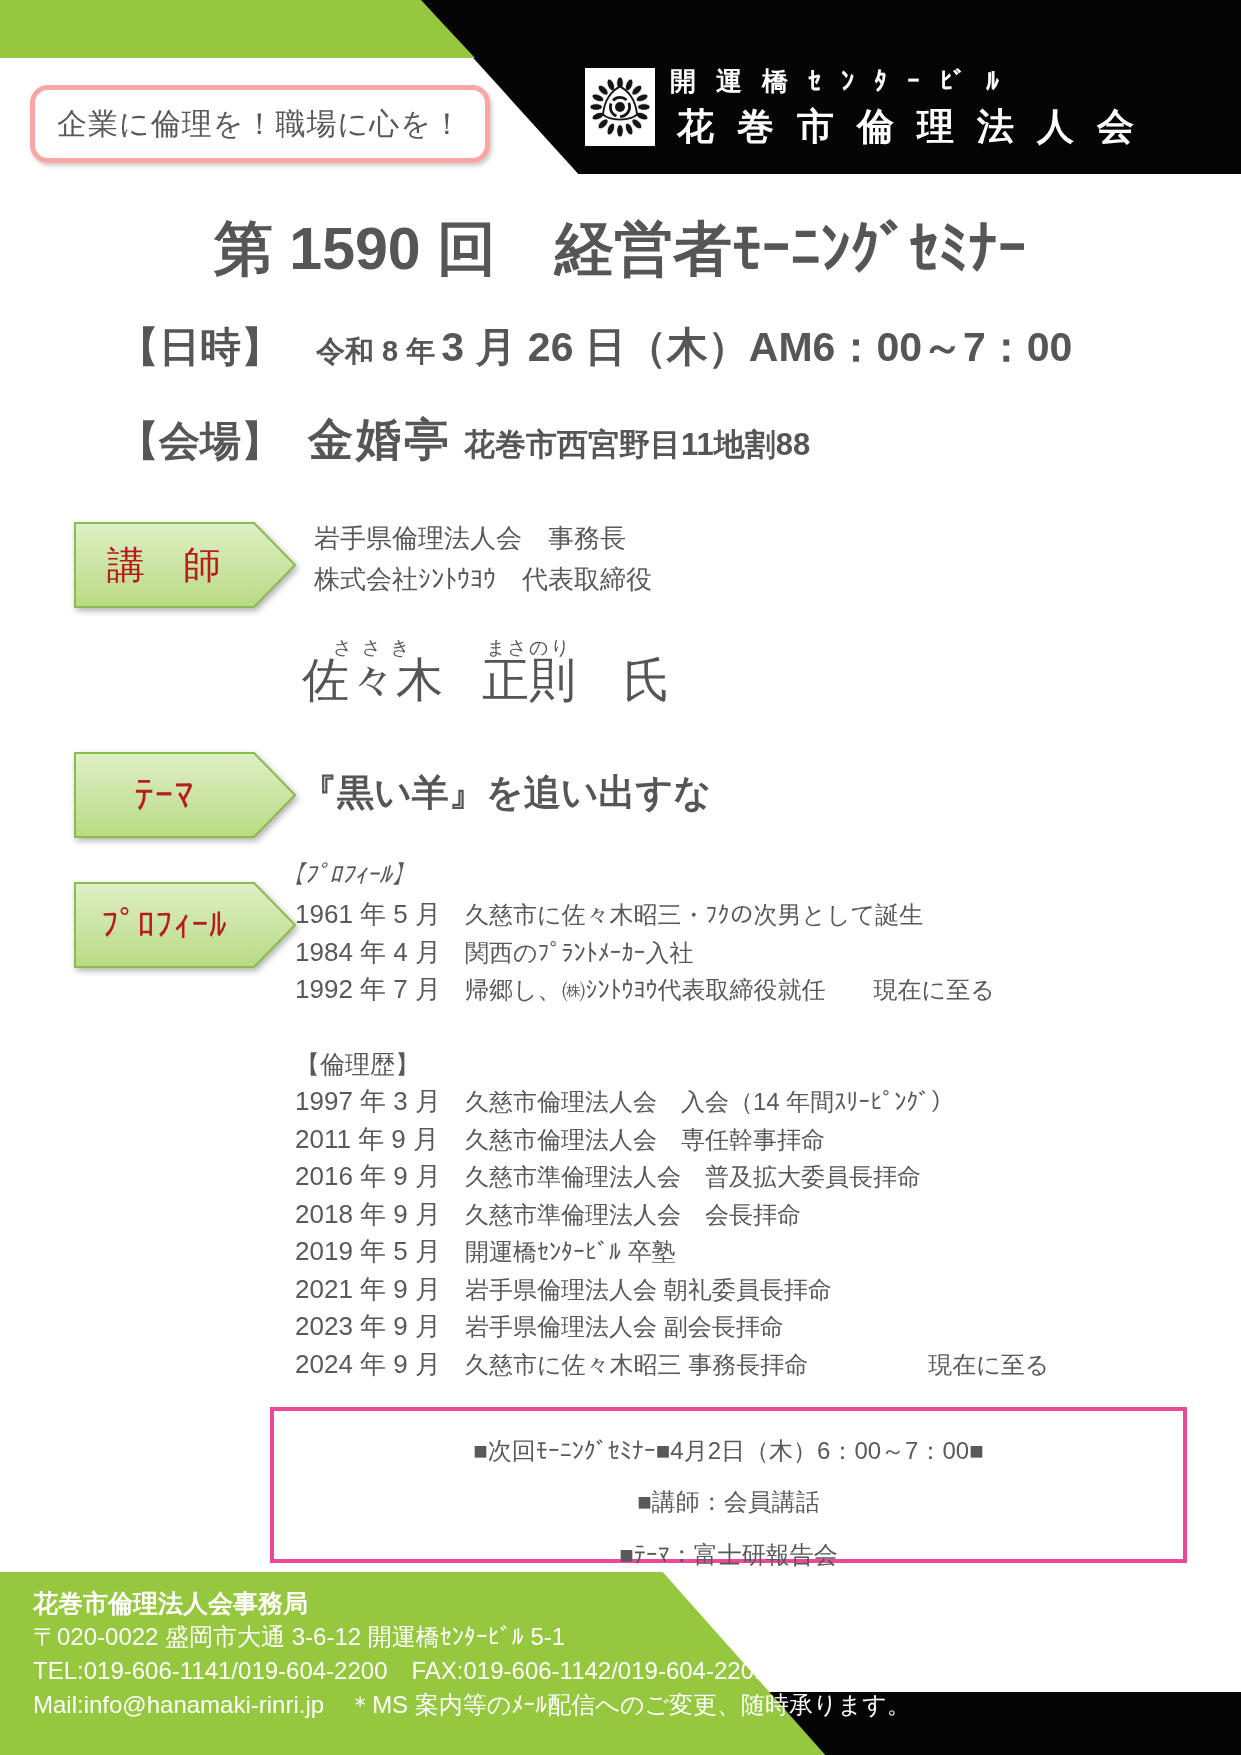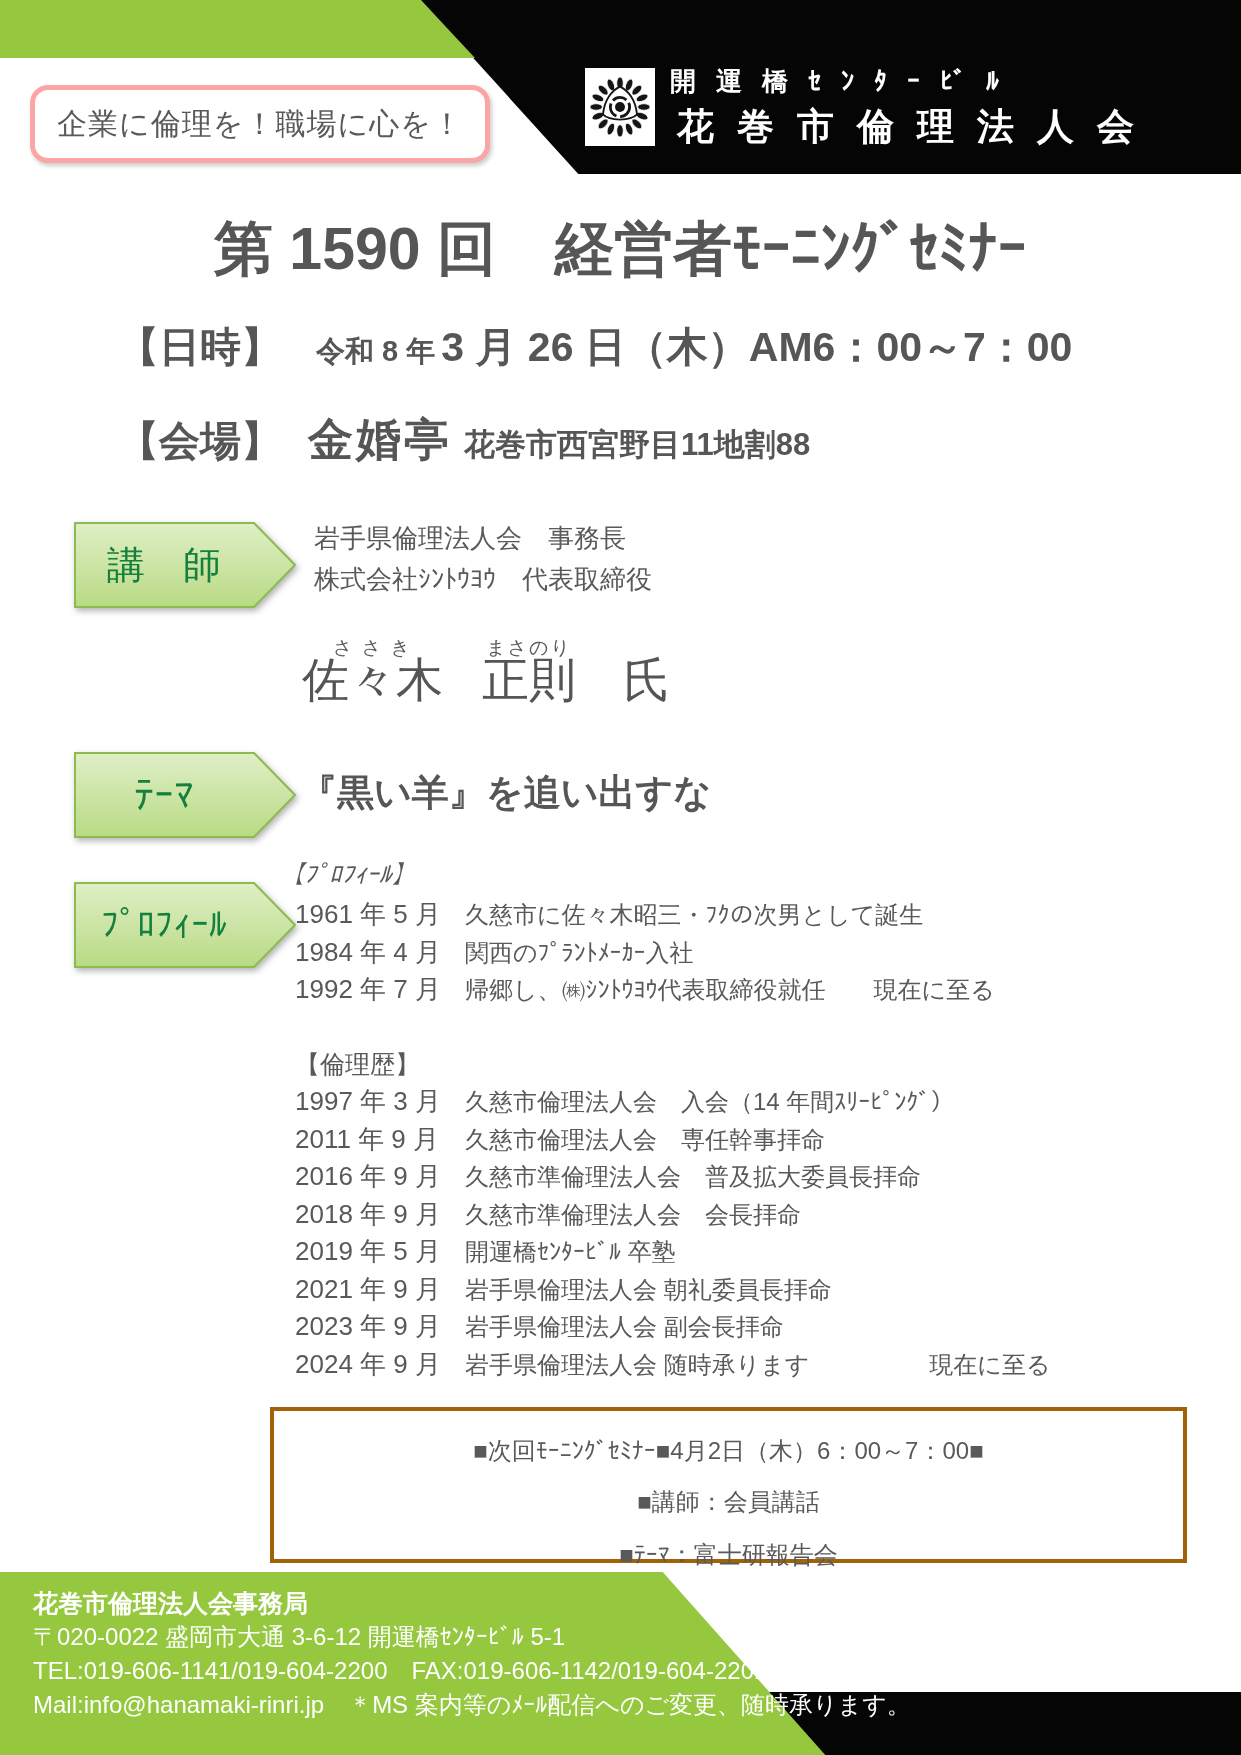--- a/index.html
+++ b/index.html
@@ -56,21 +56,21 @@
     white-space:nowrap;color:#565656;
   }
   .venue-line .lbl{font-size:41px;font-weight:700;}
   .venue-line .vname{font-size:45px;font-weight:700;margin-left:26px;letter-spacing:3px;}
   .venue-line .vaddr{font-size:31px;font-weight:600;margin-left:12px;}
   
   .arrow{position:absolute;width:222px;height:86px;filter:drop-shadow(2px 3px 3px rgba(0,0,0,.3));}
   .arrow svg{position:absolute;left:0;top:0;width:100%;height:100%;}
   .arrow .alabel{
     position:absolute;left:0;top:0;width:180px;height:72px;line-height:86px;
-    text-align:center;color:#15803d;white-space:nowrap;
+    text-align:center;color:#b91c1c;white-space:nowrap;
   }
   .arrow-1{left:74px;top:522px;}
   .arrow-2{left:74px;top:752px;}
   .arrow-3{left:74px;top:882px;}
   .arrow-1 .alabel{font-size:38px;}
   .arrow-2 .alabel{font-size:40px;}
   .arrow-3 .alabel{font-size:36px;}
   
   .affiliation{position:absolute;left:314px;top:518px;font-size:26px;line-height:41px;color:#595959;white-space:nowrap;}
   .name-line{position:absolute;left:302px;top:638px;font-size:47px;color:#555;white-space:nowrap;}
@@ -85,21 +85,21 @@
   .rh{left:295px;top:1048px;}
   .rows{position:absolute;left:295px;white-space:nowrap;}
   .profile-rows{top:896px;}
   .rinri-rows{top:1083px;}
   .row{height:37.5px;line-height:37.5px;display:flex;align-items:baseline;}
   .row .year{font-size:26px;width:158px;flex:none;}
   .row .desc{font-size:24px;margin-left:12px;}
   
   .next-box{
     position:absolute;left:270px;top:1407px;width:917px;height:156px;
-    border:4px solid #a16207;box-sizing:border-box;background:#fff;
+    border:4px solid #ec4899;box-sizing:border-box;background:#fff;
     text-align:center;color:#595959;font-size:24px;white-space:nowrap;
   }
   .next-box .nl1{margin-top:24px;}
   .next-box .nl2{margin-top:19px;}
   .next-box .nl3{margin-top:21px;}
   
   .footer-black{position:absolute;left:660px;top:1692px;width:581px;height:63px;background:#050505;z-index:1;}
   .footer-green{
     position:absolute;left:0;top:1572px;width:1241px;height:183px;background:#95C83E;z-index:2;
     clip-path:polygon(0 0,53.4% 0,66.5% 100%,0 100%);
@@ -239,21 +239,21 @@
     <div class="row">
       <span class="year">2021 年 9 月</span>
       <span class="desc">岩手県倫理法人会 朝礼委員長拝命</span>
     </div>
     <div class="row">
       <span class="year">2023 年 9 月</span>
       <span class="desc">岩手県倫理法人会 副会長拝命</span>
     </div>
     <div class="row">
       <span class="year">2024 年 9 月</span>
-      <span class="desc">岩手県倫理法人会 随時承ります　　　　　現在に至る</span>
+      <span class="desc">久慈市に佐々木昭三 事務長拝命　　　　　現在に至る</span>
     </div>
   </div>
 
   <div class="next-box">
     <div class="nl1">■次回ﾓｰﾆﾝｸﾞｾﾐﾅｰ■4月2日（木）6：00～7：00■</div>
     <div class="nl2">■講師：会員講話</div>
     <div class="nl3">■ﾃｰﾏ：富士研報告会</div>
   </div>
 
   <div class="footer-black"></div>

